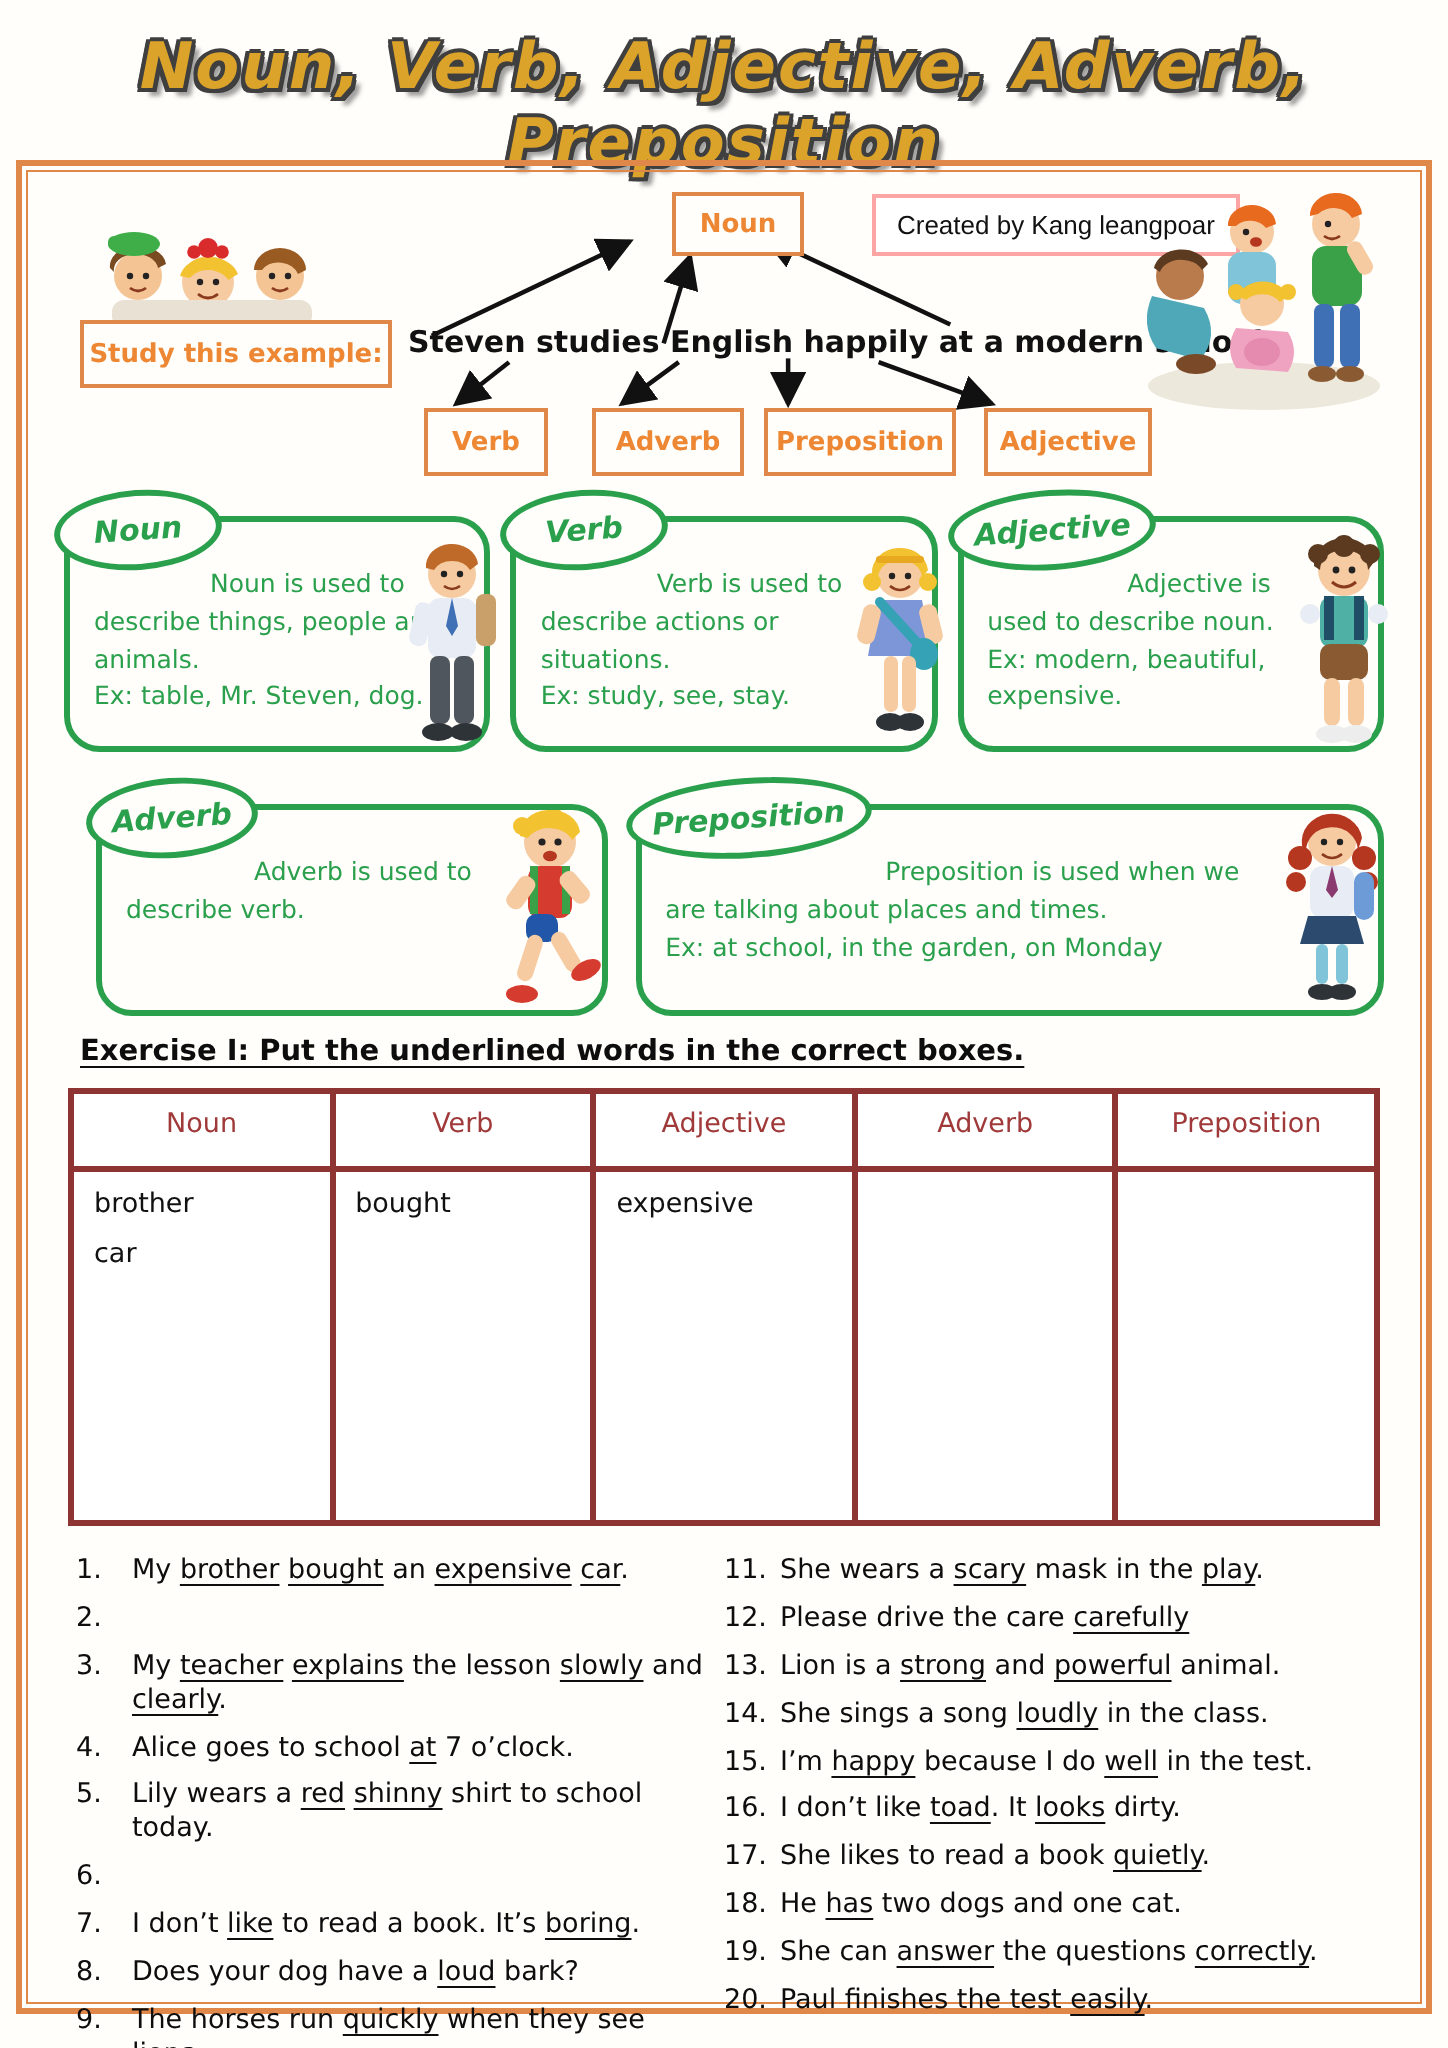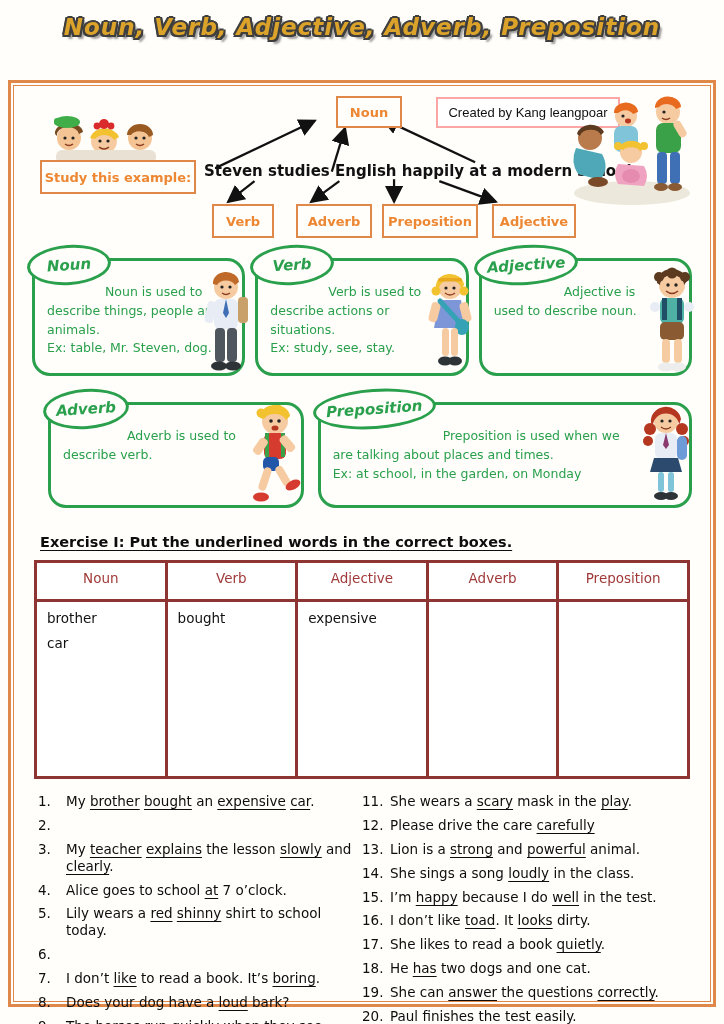--- a/index.html
+++ b/index.html
@@ -1,20 +1,20 @@
 <!DOCTYPE html>
 <html><head>
 <meta charset="utf-8">
 <style>
   html,body{margin:0;padding:0;background:#fff;}
   .page{position:relative;width:724px;height:1024px;background:#FFFEFA;overflow:hidden;
         font-family:"DejaVu Sans",sans-serif;color:#1c1c1c;}
   
   .title{position:absolute;top:14px;left:0;width:100%;text-align:center;
-         font-size:23px;font-weight:bold;font-style:italic;letter-spacing:1px;
+         font-size:32px;font-weight:bold;font-style:italic;letter-spacing:1px;
          color:#DCA32B;
          text-shadow:-2px -1px 0 #3f3f3f,2px -1px 0 #3f3f3f,-2px 2px 0 #3f3f3f,
                      2px 2px 0 #3f3f3f,0 -2px 0 #3f3f3f,0 2px 0 #3f3f3f,
                      -2px 0 0 #3f3f3f,2px 0 0 #3f3f3f,4px 4px 2px rgba(80,80,80,.55);}
   
   .frame{position:absolute;left:8px;right:8px;top:80px;bottom:17px;
          border:3px solid #E0874A;padding:2px;box-sizing:border-box;}
   .frame-inner{width:100%;height:100%;border:1px solid #E0874A;box-sizing:border-box;
                padding:6px 18px;position:relative;}
   
@@ -35,21 +35,21 @@
   .defbox .badge{position:absolute;top:-16px;left:-8px;min-width:84px;height:40px;
           padding:0 10px;border:3px solid #2AA04D;border-radius:50%;background:#FFFEFA;
           display:flex;align-items:center;justify-content:center;color:#2AA04D;
           font-weight:bold;font-size:15px;font-style:italic;transform:rotate(-4deg);
           box-sizing:border-box;}
   .defbox p{margin:0;color:#2AA04D;font-size:12.5px;line-height:1.5;}
   .defbox p.desc{text-indent:58px;}
   .defbox .char{position:absolute;right:-10px;bottom:-2px;}
   .defbox .char.inrow2{right:-4px;}
   
-  .ex-heading{margin:26px 0 0 8px;font-weight:bold;font-size:14.5px;color:#0d0d0d;
+  .ex-heading{margin:10px 0 0 8px;font-weight:bold;font-size:14.5px;color:#0d0d0d;
               text-decoration:underline;text-underline-offset:3px;}
   table.ex{border-collapse:collapse;margin:10px auto 0;width:656px;table-layout:fixed;}
   table.ex th{border:3px solid #8E3433;color:#A03A3A;font-weight:normal;font-size:13.5px;
               padding:7px 4px 13px;text-align:center;background:#fff;}
   table.ex td{border:3px solid #8E3433;height:158px;vertical-align:top;text-align:left;
               padding:8px 10px;font-size:13.5px;color:#111;background:#fff;}
   table.ex td div{margin-bottom:9px;}
   
   .sentences{display:flex;margin-top:14px;padding:0 6px;}
   .scol{width:50%;}
@@ -216,20 +216,21 @@
             <ellipse cx="21" cy="90" rx="7" ry="4.5" fill="#2E3338"></ellipse>
               <ellipse cx="31" cy="90" rx="7" ry="4.5" fill="#2E3338"></ellipse>
           </svg>
         </div>
 
         <div class="defbox" style="flex:1;height:118px;">
           <div class="badge">
               <span>Adjective</span>
             </div>
           <p class="desc" style="width:162px;text-indent:70px;">Adjective is used to describe noun.</p>
+          <p style="width:150px;">Ex: modern, beautiful, expensive.</p>
           <svg class="char" width="54" height="108" viewBox="0 0 54 108">
             <circle cx="27" cy="18" r="13" fill="#F6CBA2"></circle>
             <path d="M12 16 a15 13 0 0 1 30 -2 l-3 4 a12 10 0 0 0 -24 0 z" fill="#5B3A20"></path>
             <circle cx="14" cy="10" r="5" fill="#5B3A20"></circle>
               <circle cx="27" cy="6" r="5.5" fill="#5B3A20"></circle>
               <circle cx="40" cy="10" r="5" fill="#5B3A20"></circle>
             <circle cx="23" cy="18" r="1.7" fill="#222"></circle>
               <circle cx="31" cy="18" r="1.7" fill="#222"></circle>
             <path d="M21 24 q6 5 12 0" stroke="#8A3A1E" stroke-width="1.5" fill="none"></path>
             <rect x="15" y="31" width="24" height="26" rx="6" fill="#4FB0A5"></rect>

